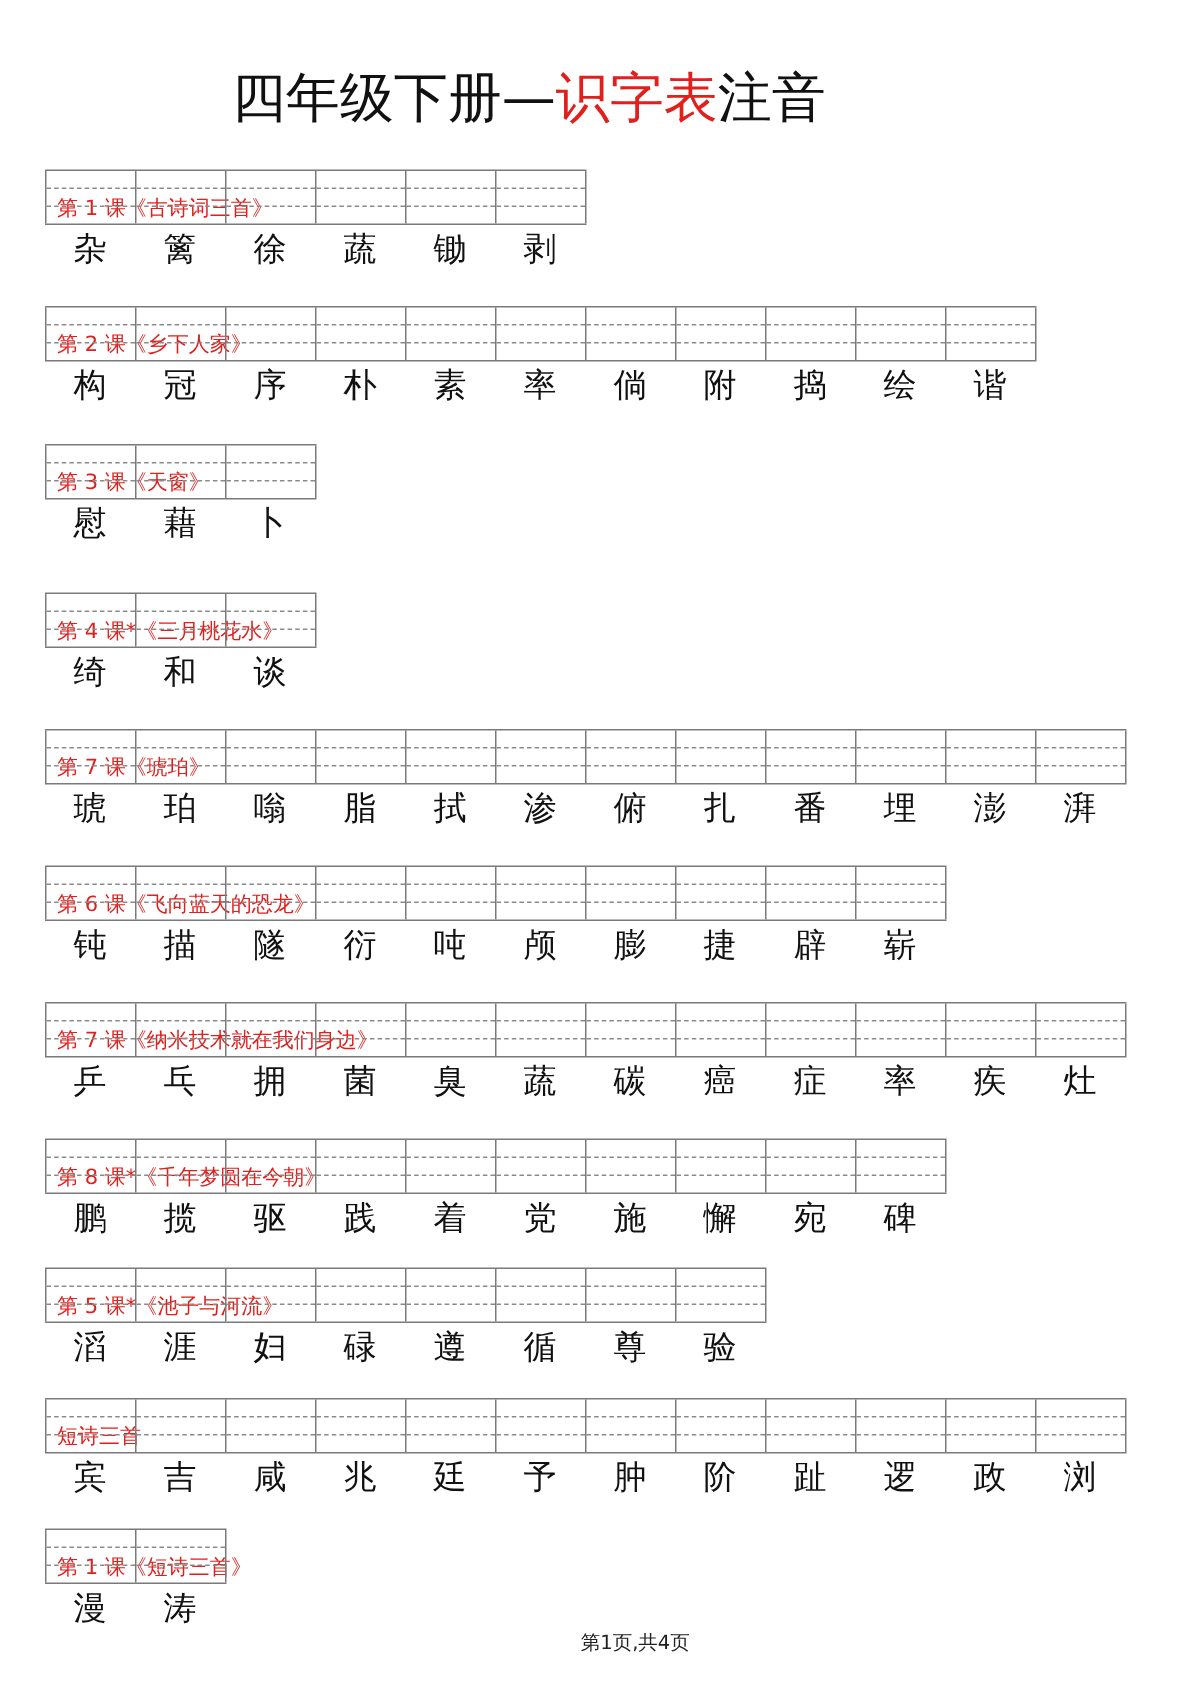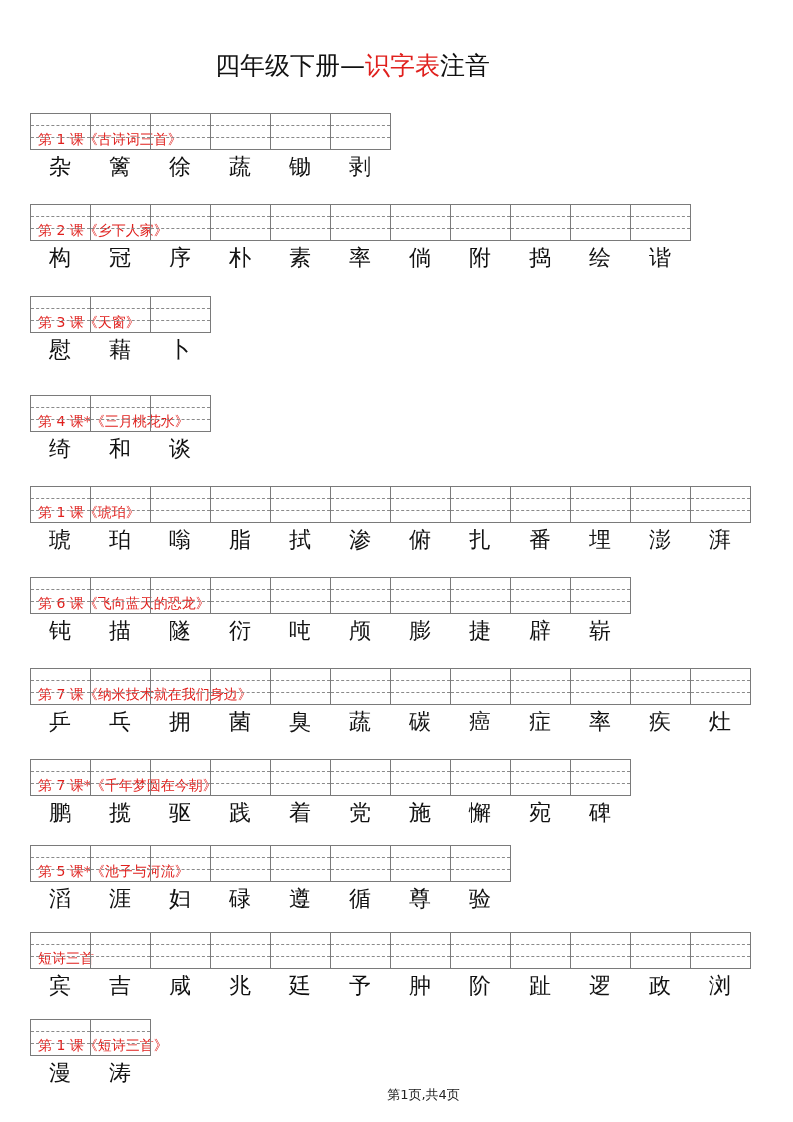--- a/index.html
+++ b/index.html
@@ -1,19 +1,19 @@
 <!DOCTYPE html>
 <html><head>
 <meta charset="utf-8">
 <style>
   html, body { margin: 0; padding: 0; background: #ffffff; }
   body { width: 793px; height: 1122px; position: relative; overflow: hidden;
          font-family: "DejaVu Sans", "Liberation Sans", sans-serif; }
   .title { position: absolute; top: 46px; left: 0; width: 705px; text-align: center;
-           font-size: 25px; color: #111; letter-spacing: 0px; line-height: 40px; }
+           font-size: 36px; color: #111; letter-spacing: 0px; line-height: 40px; }
   .title .red { color: #e0201d; }
   .section { position: absolute; left: 30px; }
   .label { position: absolute; left: 8px; top: 0; font-size: 14px; color: #e0201d;
            line-height: 18px; white-space: nowrap; margin-top: 36px; }
   .grid { position: absolute; left: 0; top: 19px; display: flex;
           border-top: 1px solid #7a7a7a; border-bottom: 1px solid #7a7a7a; }
   .cell { width: 59px; height: 35px; border-left: 1px solid #7a7a7a; position: relative; }
   .cell:last-child { border-right: 1px solid #7a7a7a; }
   .cell .d1, .cell .d2 { position: absolute; left: 0; right: 0; border-top: 1px dashed #8a8a8a; }
   .cell .d1 { top: 11px; }
@@ -169,21 +169,21 @@
           <div class="d2"></div>
         </div>
       </div>
       <div class="chars">
         <div class="ch">绮</div>
         <div class="ch">和</div>
         <div class="ch">谈</div>
       </div>
     </div>
     <div class="section" style="top: 467px;">
-      <div class="label">第 1 课《琥珀》</div>
+      <div class="label">第 7 课《琥珀》</div>
       <div class="grid">
         <div class="cell">
           <div class="d1"></div>
           <div class="d2"></div>
         </div>
         <div class="cell">
           <div class="d1"></div>
           <div class="d2"></div>
         </div>
         <div class="cell">
@@ -360,21 +360,21 @@
         <div class="ch">蔬</div>
         <div class="ch">碳</div>
         <div class="ch">癌</div>
         <div class="ch">症</div>
         <div class="ch">率</div>
         <div class="ch">疾</div>
         <div class="ch">灶</div>
       </div>
     </div>
     <div class="section" style="top: 740px;">
-      <div class="label">第 7 课*《千年梦圆在今朝》</div>
+      <div class="label">第 8 课*《千年梦圆在今朝》</div>
       <div class="grid">
         <div class="cell">
           <div class="d1"></div>
           <div class="d2"></div>
         </div>
         <div class="cell">
           <div class="d1"></div>
           <div class="d2"></div>
         </div>
         <div class="cell">

